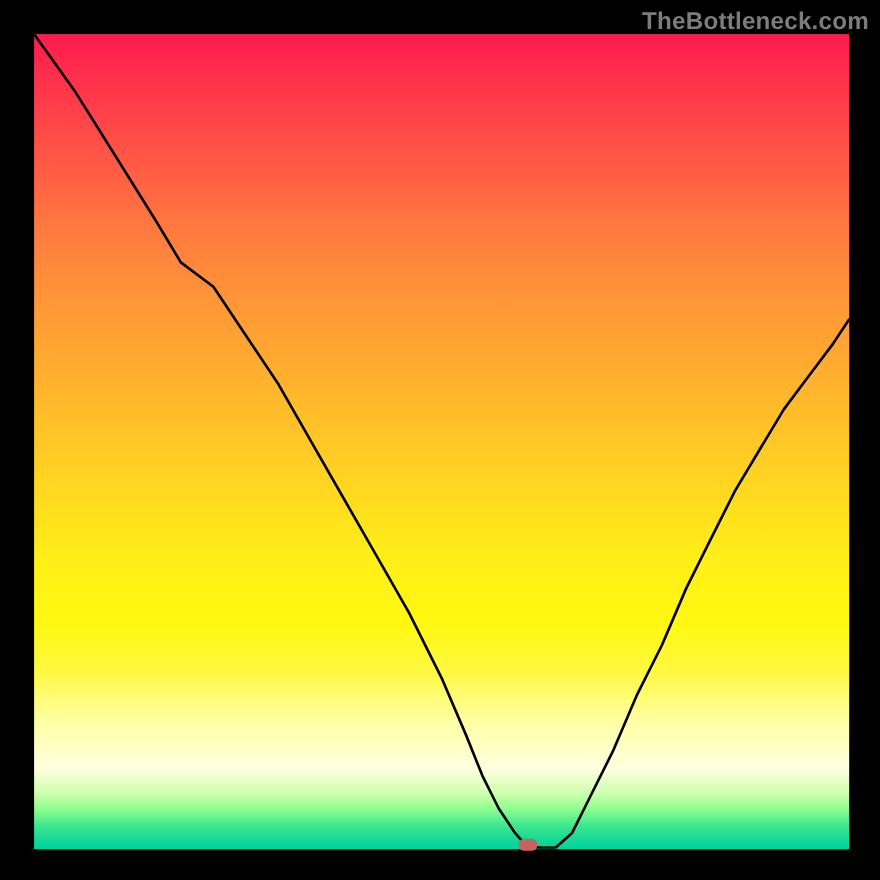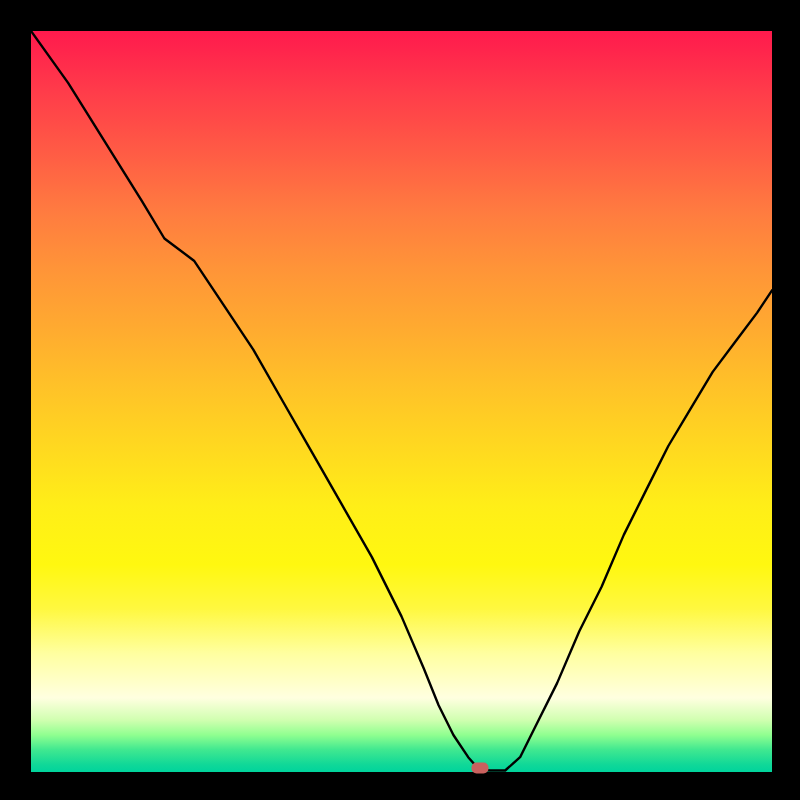--- a/index.html
+++ b/index.html
@@ -64,13 +64,14 @@
 </head>
 <body>
 
 <div class="frame">
   <div class="plot-area">
     <svg viewBox="0 0 741 741" preserveAspectRatio="none">
       <path fill="none" stroke="#000" stroke-width="2.4" stroke-linejoin="round" stroke-linecap="round" d="M0.0 0.0 L37.1 51.9 L74.1 111.1 L111.1 170.4 L133.4 207.5 L163.0 229.7 L192.7 274.2 L222.3 318.6 L251.9 370.5 L281.6 422.4 L311.2 474.2 L340.9 526.1 L370.5 585.4 L392.7 637.3 L407.6 674.3 L422.4 704.0 L437.2 726.2 L448.3 738.8 L459.4 739.5 L474.2 739.5 L489.1 726.2 L503.9 696.5 L526.1 652.1 L548.3 600.2 L570.6 555.8 L592.8 503.9 L615.0 459.4 L637.3 415.0 L659.5 377.9 L681.7 340.9 L703.9 311.2 L726.2 281.6 L741.0 259.3"></path>
     </svg>
   </div>
   <div class="marker-pill" style="left: 480px; top: 768px;"></div>
+  <div class="watermark">TheBottleneck.com</div>
 </div>
 
 </body></html>

